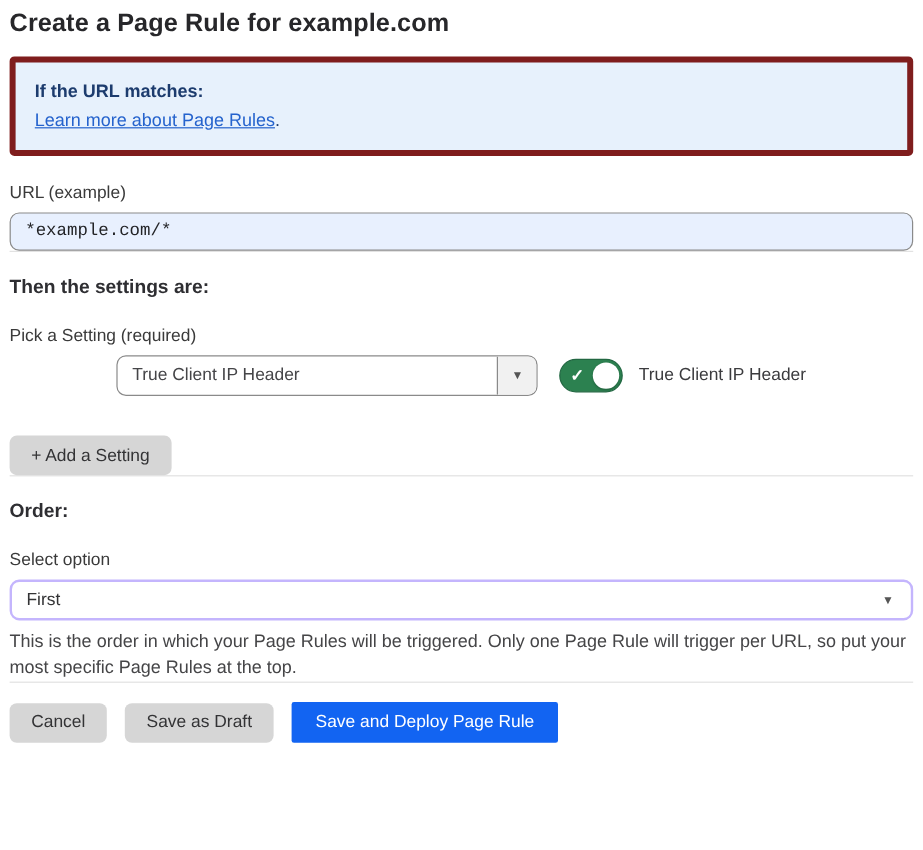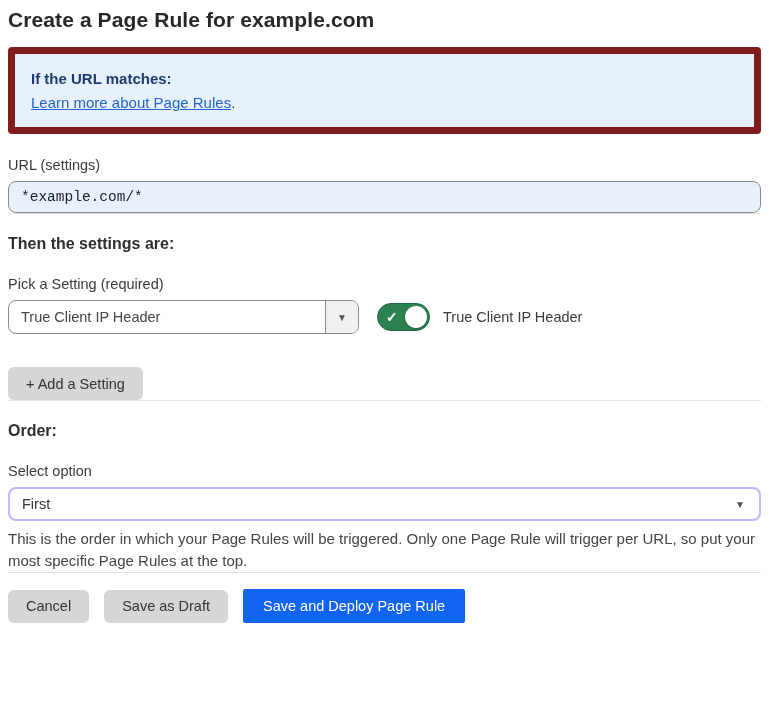--- a/index.html
+++ b/index.html
@@ -16,21 +16,21 @@
   h1.page-title {
     font-size: 21px;
     font-weight: 700;
     color: #27272a;
     letter-spacing: 0.1px;
     margin: 2px 0 15px 0;
   }
 
   .info-box {
     background: #e7f1fc;
-    border: 7px solid #7f1d1d;
+    border: 5px solid #7f1d1d;
     border-radius: 4px;
     padding: 13px 16px 12px 16px;
     color: #1d3c6e;
     font-size: 15px;
     line-height: 24px;
   }
   .info-box .info-heading { font-weight: 700; }
   .info-box a.info-link {
     color: #2563cd;
     text-decoration: underline;
@@ -71,20 +71,21 @@
     font-size: 16px;
     font-weight: 700;
     color: #2e2e32;
     margin-top: 21px;
   }
 
   .setting-row {
     display: flex;
     align-items: center;
     margin-top: 2px;
+    justify-content: center;
   }
 
   .select-box {
     display: flex;
     align-items: stretch;
     width: 351px;
     height: 34px;
     background: #ffffff;
     border: 1px solid #8a8a8a;
     border-radius: 8px;
@@ -211,21 +212,21 @@
 
   <h1 class="page-title">Create a Page Rule for example.com</h1>
 
   <div class="info-box">
     <div class="info-heading">If the URL matches:</div>
     <div>
       <a class="info-link">Learn more about Page Rules</a><span class="link-suffix">.</span>
     </div>
   </div>
 
-  <div class="field-label">URL (settings)</div>
+  <div class="field-label">URL (example)</div>
   <input class="url-input" type="text" value="*example.com/*" style="">
 
   <hr class="divider divider-1">
 
   <h2 class="section-heading">Then the settings are:</h2>
 
   <div class="field-label">Pick a Setting (required)</div>
 
   <div class="setting-row">
     <div class="select-box">

